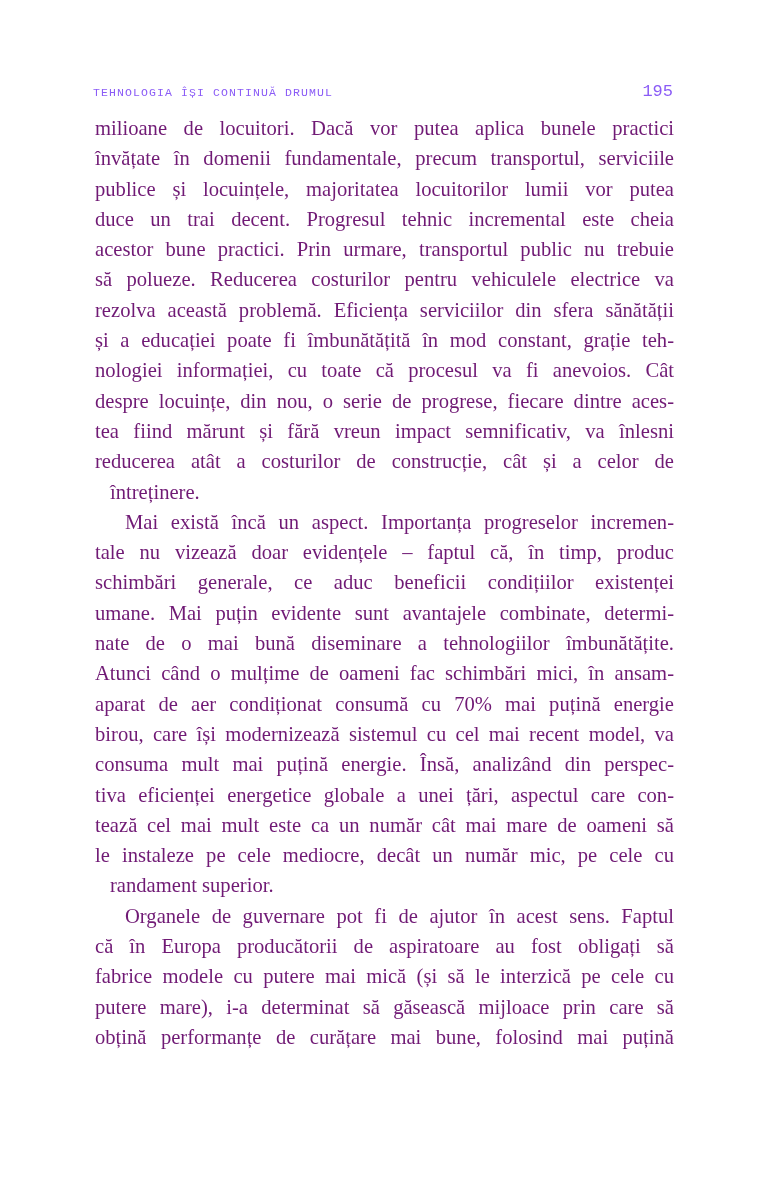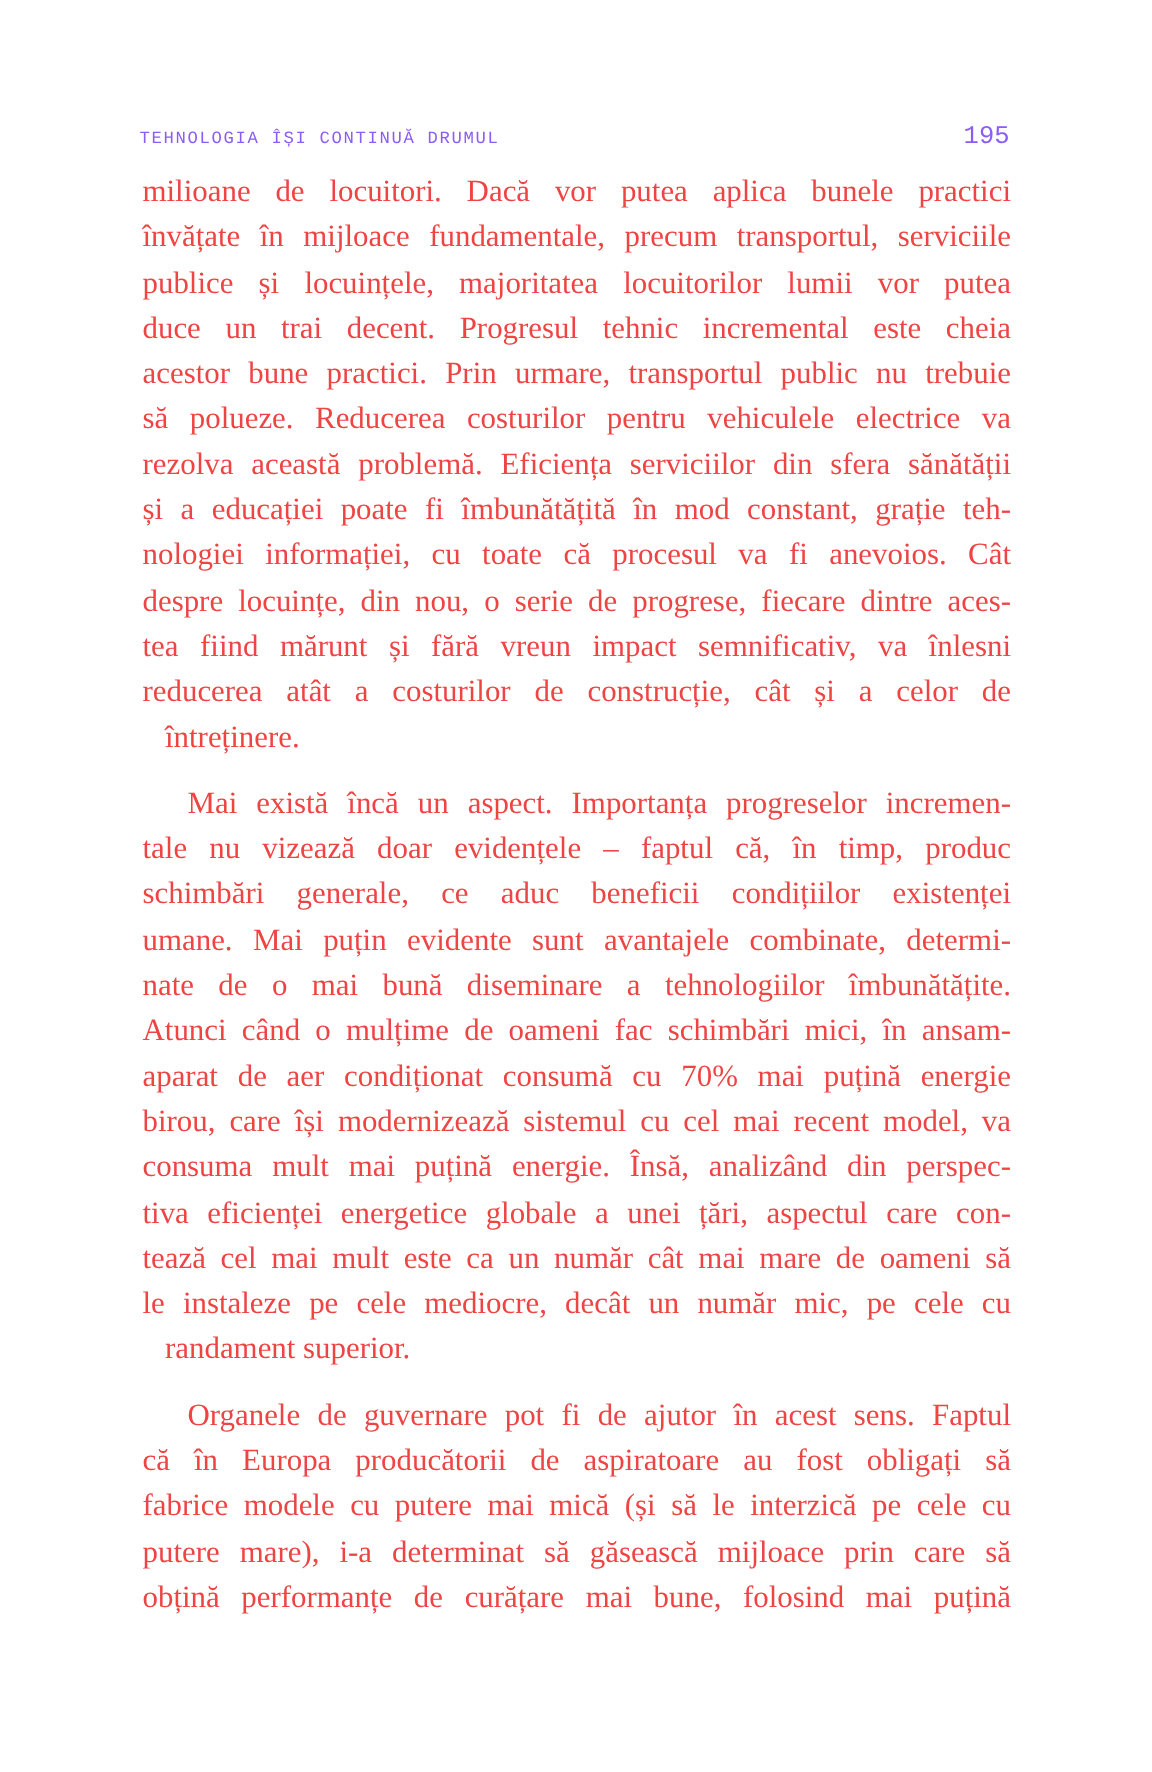--- a/index.html
+++ b/index.html
@@ -11,43 +11,43 @@
   }
   .rh-title {
     position:absolute; left:0; top:4px;
     font-size:12.5px; letter-spacing:0.9px; font-variant:small-caps; text-transform:lowercase;
   }
   .rh-title { text-transform:none; font-variant:normal; font-size:11.5px; letter-spacing:1.1px; }
   .rh-page { position:absolute; right:0; top:0; font-size:17px;text-align:center; }
   .body-text {
     position:absolute; left:95px; top:113px; width:579px;
     font-family:"Liberation Serif","DejaVu Serif",serif;
-    font-size:20.6px; color:#ef4444;
+    font-size:20.6px; color:#701a75;
   }
   .line {
     display:block; height:30.3px; line-height:30.3px;
     text-align:justify; text-align-last:justify; white-space:nowrap;
   }
   .line.last { text-align-last:left;margin-left:15px; }
-  .line.indent { padding-left:30px;margin-top:14px; }
+  .line.indent { padding-left:30px; }
   .line > span { white-space:normal; }
 </style>
 </head>
 <body>
 
 <div class="page">
   <div class="running-head">
     <span class="rh-title">TEHNOLOGIA ÎȘI CONTINUĂ DRUMUL</span>
     <span class="rh-page">195</span>
   </div>
 
   <div class="body-text">
     <div>
       <span class="line"><span>milioane de locuitori. Dacă vor putea aplica bunele practici</span></span>
-      <span class="line"><span>învățate în mijloace fundamentale, precum transportul, serviciile</span></span>
+      <span class="line"><span>învățate în domenii fundamentale, precum transportul, serviciile</span></span>
       <span class="line"><span>publice și locuințele, majoritatea locuitorilor lumii vor putea</span></span>
       <span class="line"><span>duce un trai decent. Progresul tehnic incremental este cheia</span></span>
       <span class="line"><span>acestor bune practici. Prin urmare, transportul public nu trebuie</span></span>
       <span class="line"><span>să polueze. Reducerea costurilor pentru vehiculele electrice va</span></span>
       <span class="line"><span>rezolva această problemă. Eficiența serviciilor din sfera sănătății</span></span>
       <span class="line"><span>și a educației poate fi îmbunătățită în mod constant, grație teh-</span></span>
       <span class="line"><span>nologiei informației, cu toate că procesul va fi anevoios. Cât</span></span>
       <span class="line"><span>despre locuințe, din nou, o serie de progrese, fiecare dintre aces-</span></span>
       <span class="line"><span>tea fiind mărunt și fără vreun impact semnificativ, va înlesni</span></span>
       <span class="line"><span>reducerea atât a costurilor de construcție, cât și a celor de</span></span>

